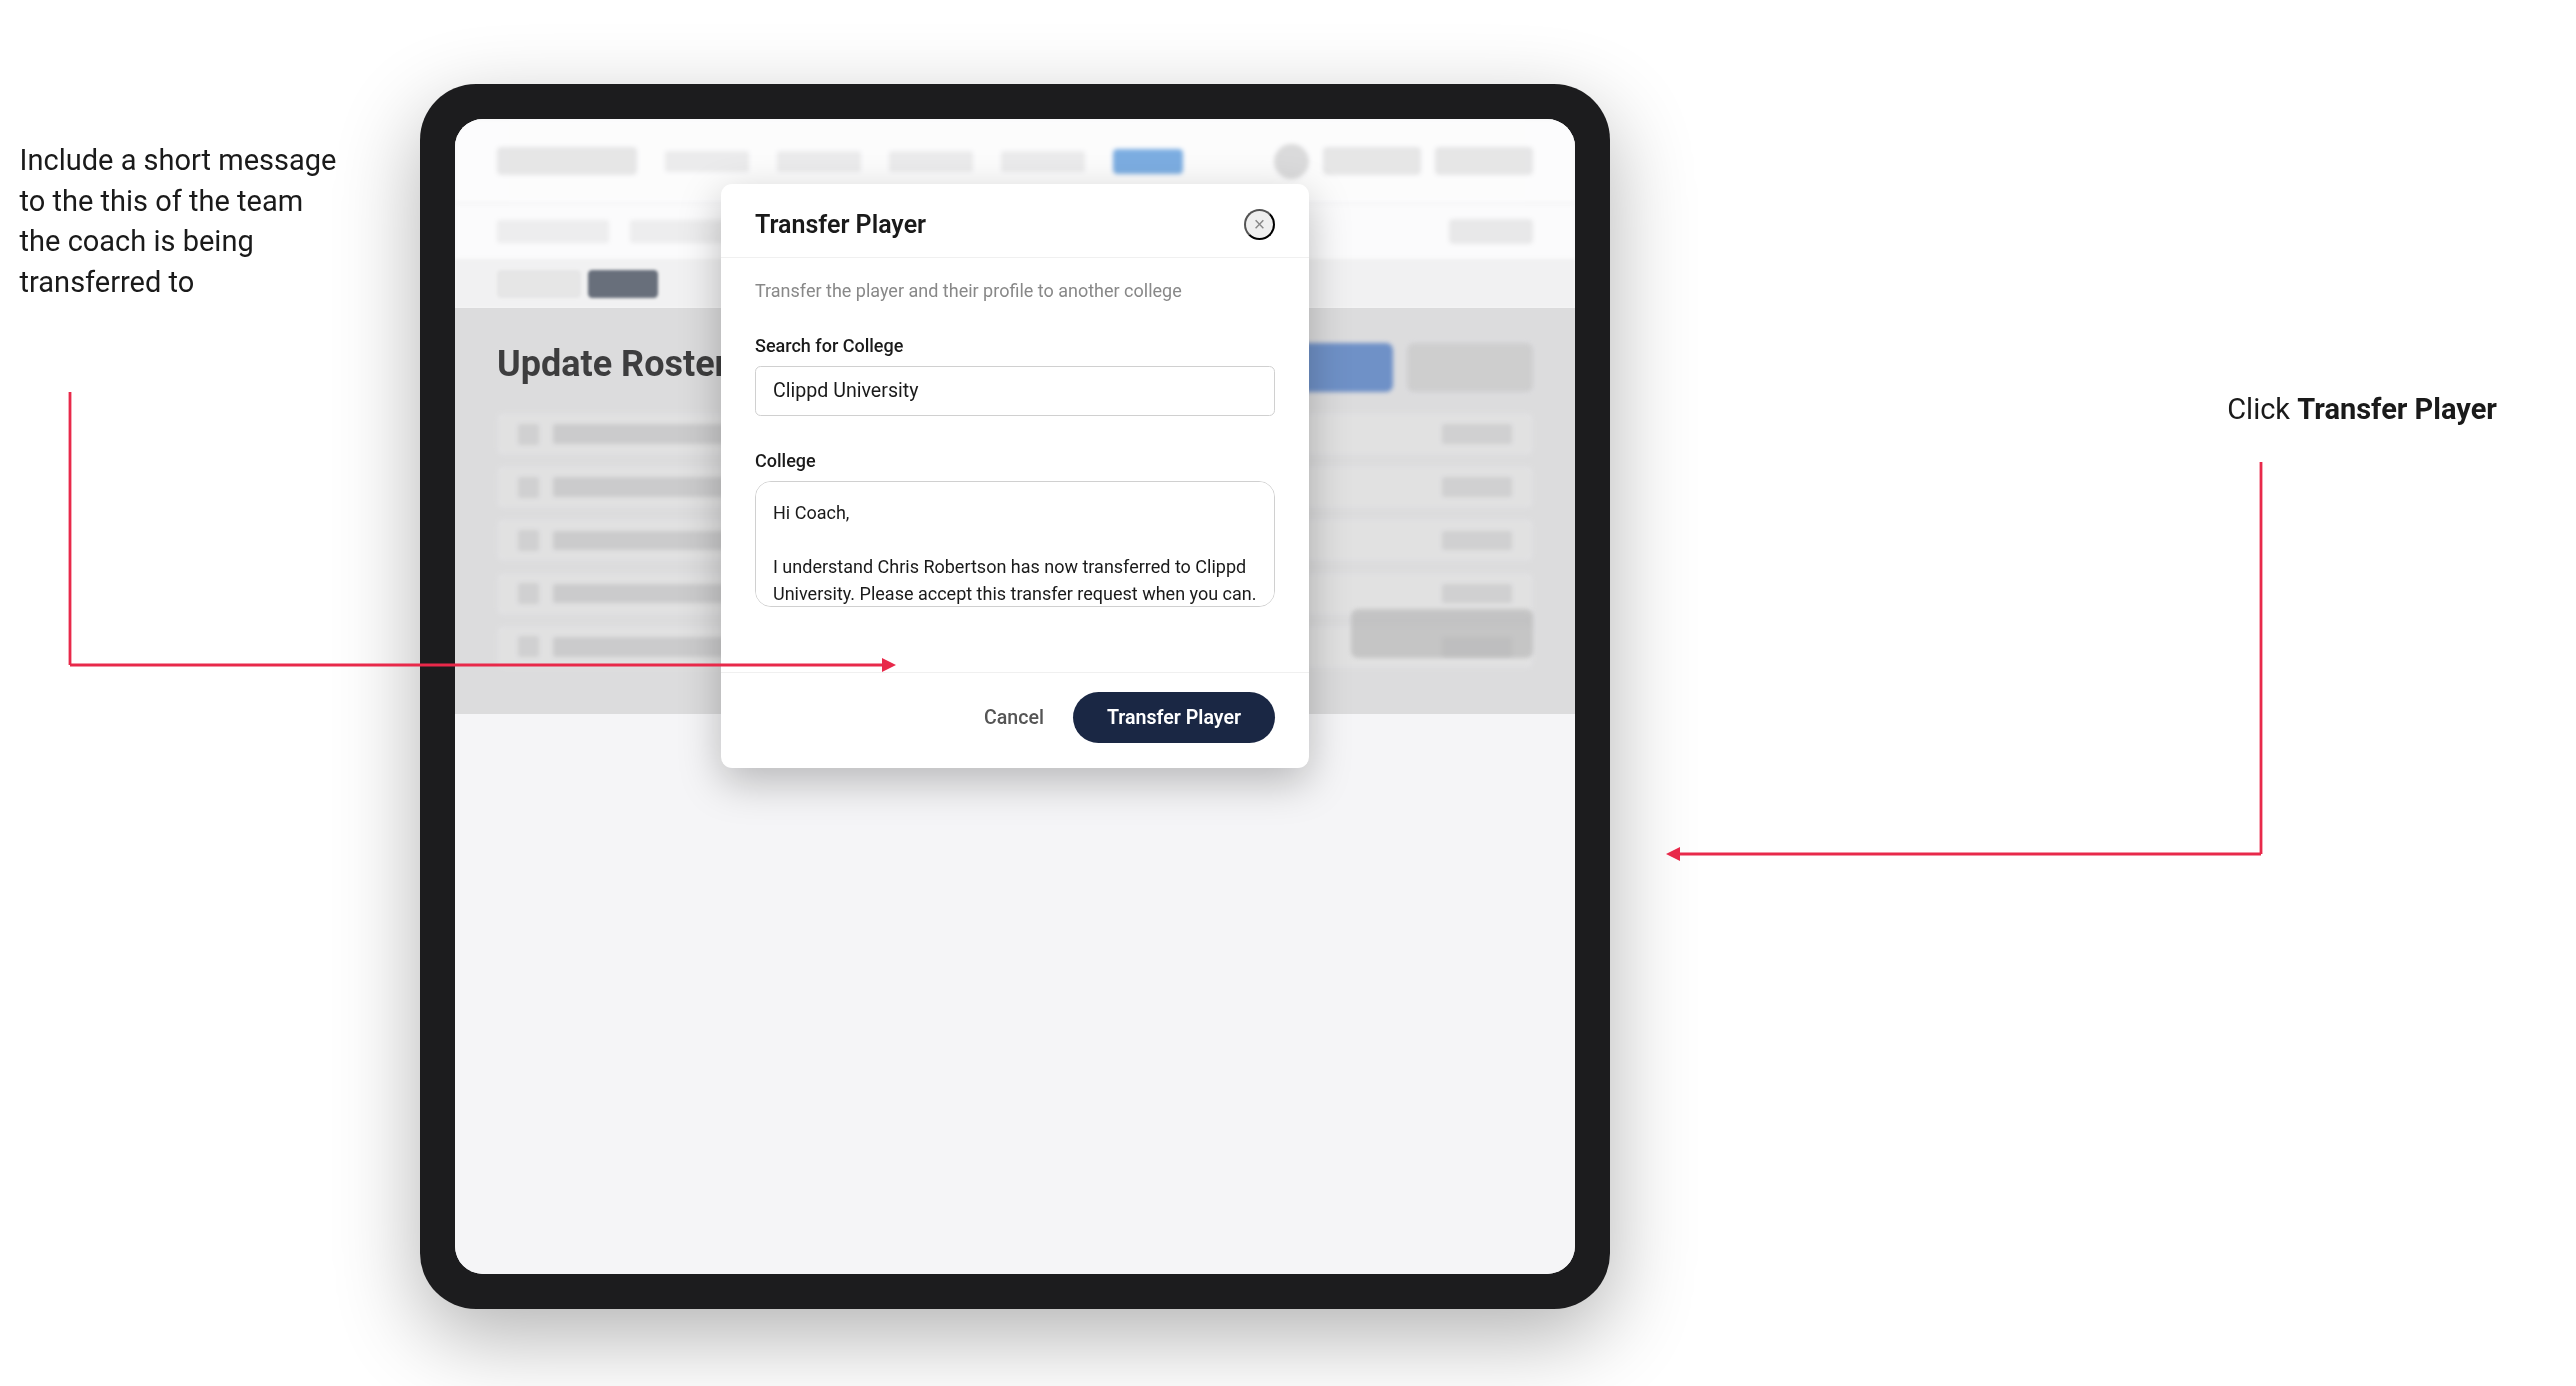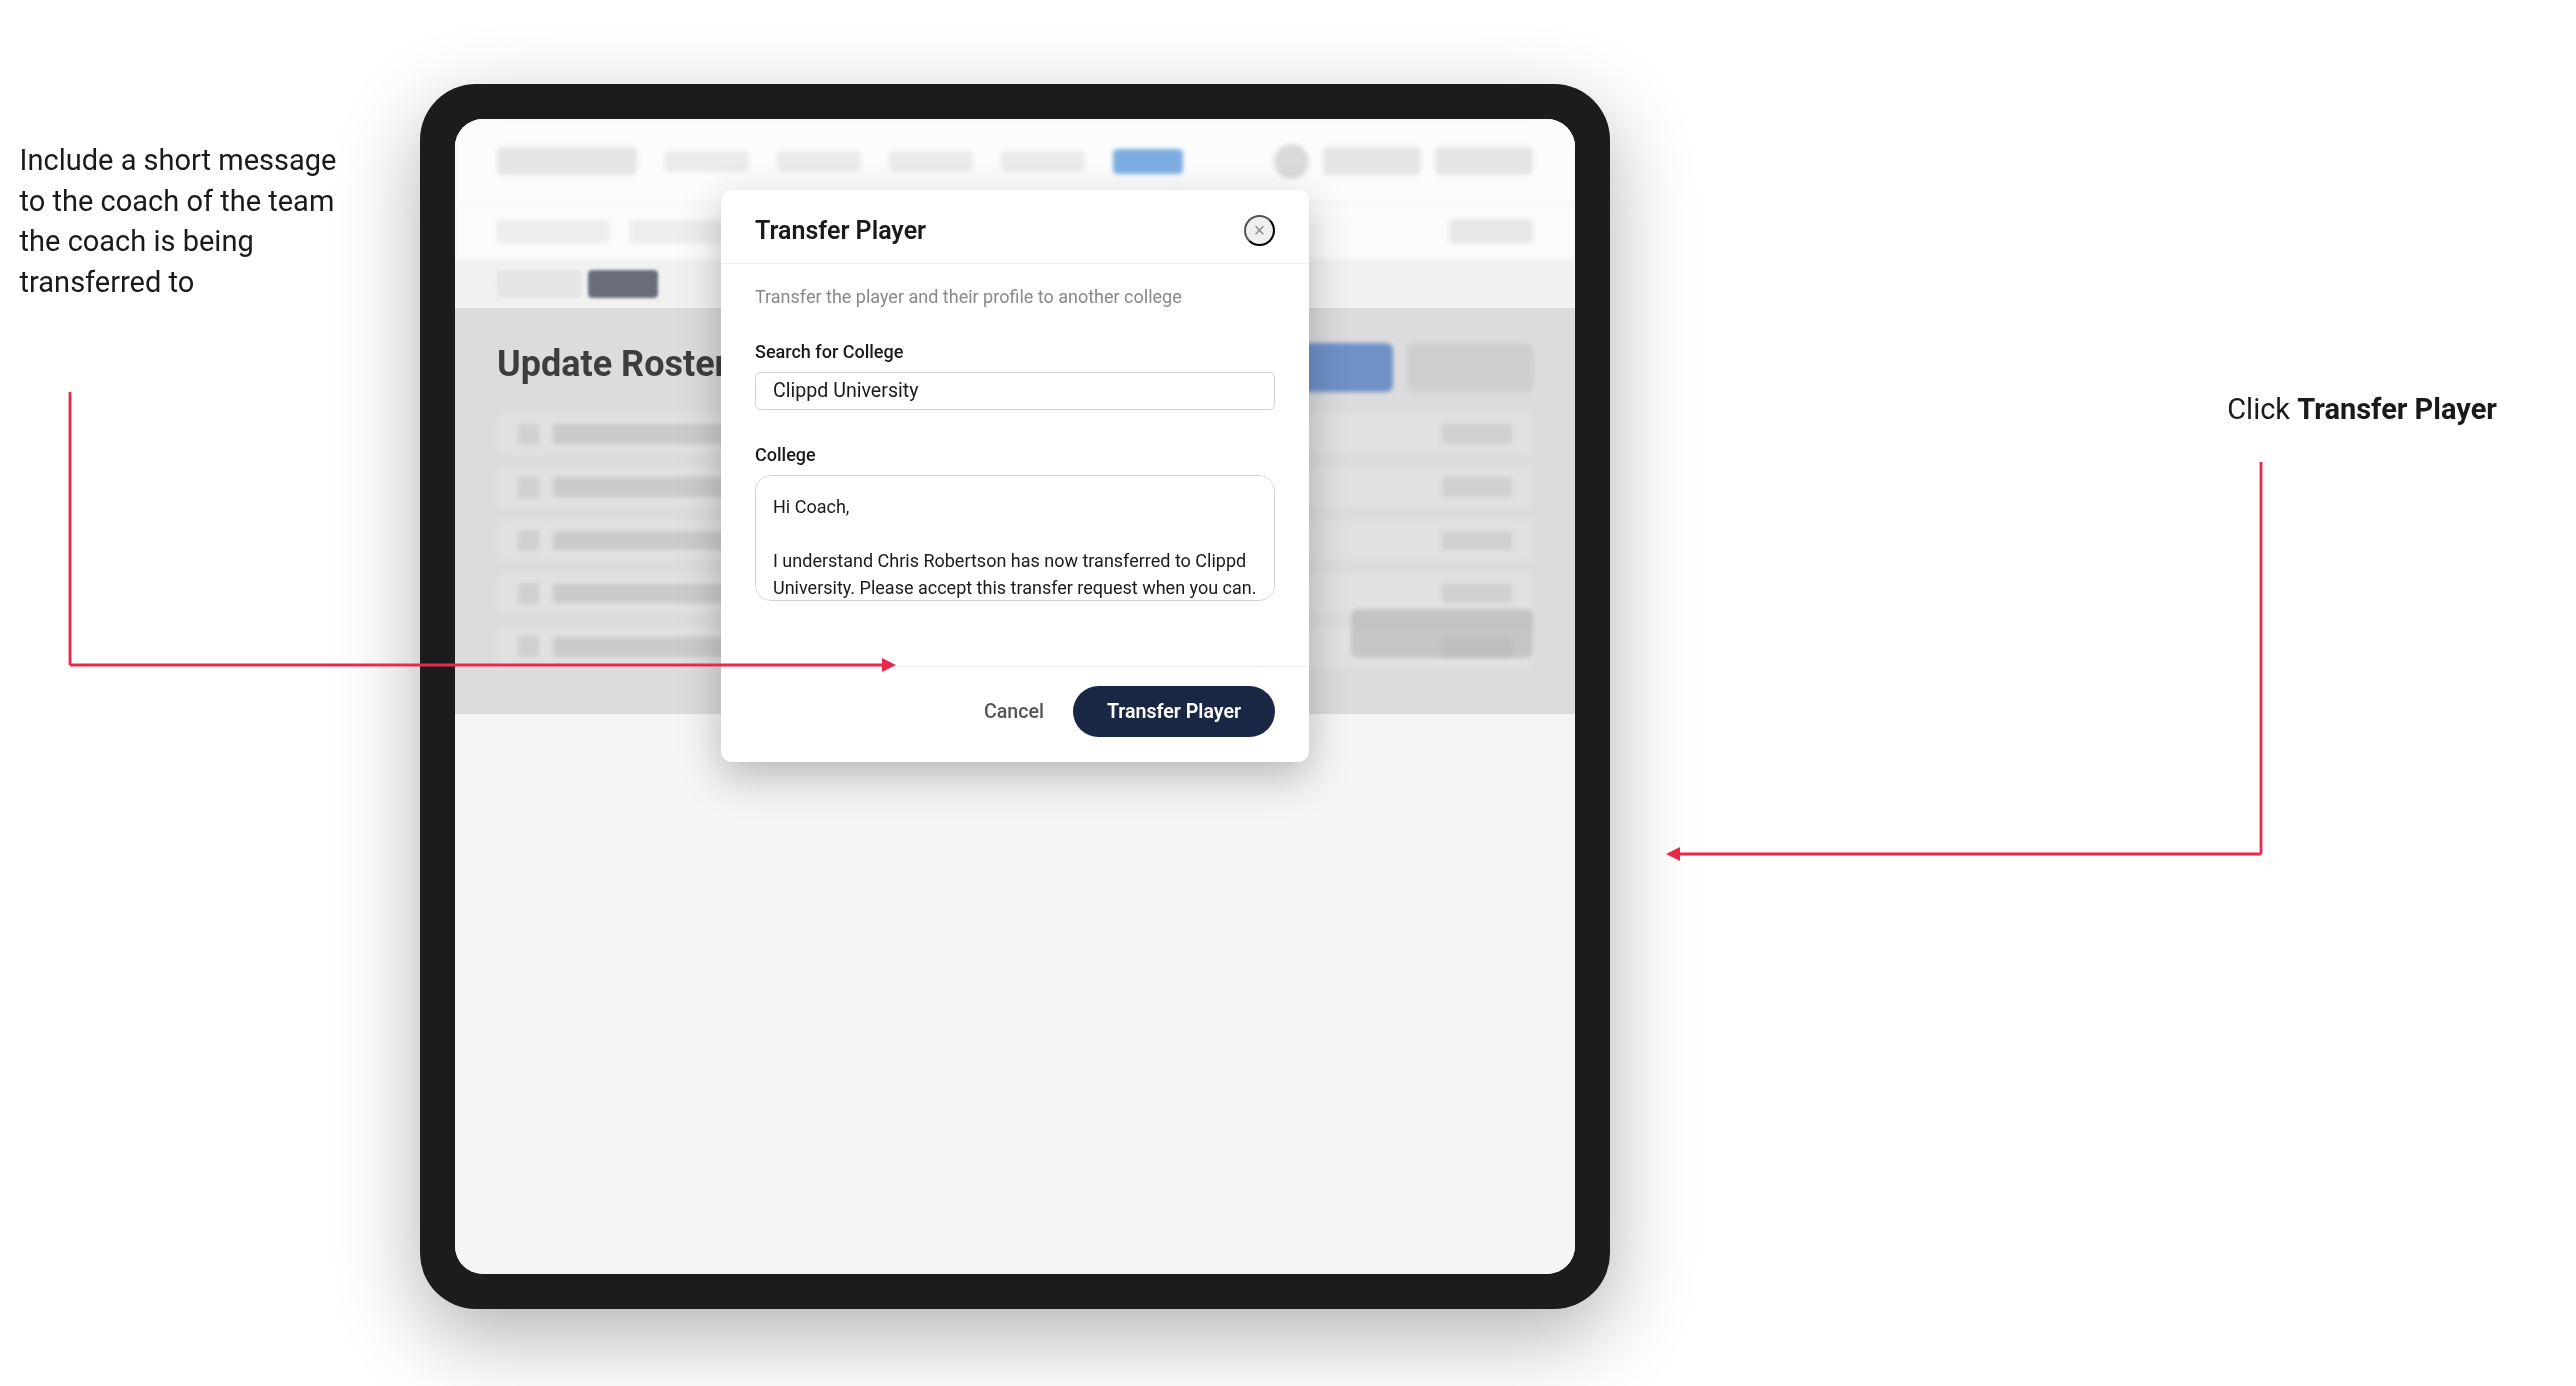--- a/index.html
+++ b/index.html
@@ -350,21 +350,21 @@
     .form-label {
       font-size: 18px;
       font-weight: 500;
       color: #1a1a1a;
       margin-bottom: 9.8px;
       display: block;
     }
 
     .form-input {
       width: 100%;
-      height: 38px;
+      height: 50px;
       border: 1px solid #d0d0d0;
       border-radius: 5.6px;
       padding: 0 17px;
       font-size: 19.6px;
       color: #1a1a1a;
       outline: none;
       font-family: inherit;
     }
 
     .form-textarea {
@@ -422,21 +422,21 @@
       height: 1386px;
       pointer-events: none;
     }
   </style>
 </head>
 <body>
 
 <div class="annotation-left">
   <div>
     <span>Include a short message</span><br>
-    <span>to the coach of the team</span><br>
+    <span>to the this of the team</span><br>
     <span>the coach is being</span><br>
     <span>transferred to</span>
   </div>
 </div>
 
 <div class="annotation-right">
   <span>Click </span><strong>Transfer Player</strong>
 </div>
 
 <div class="tablet-outer">

